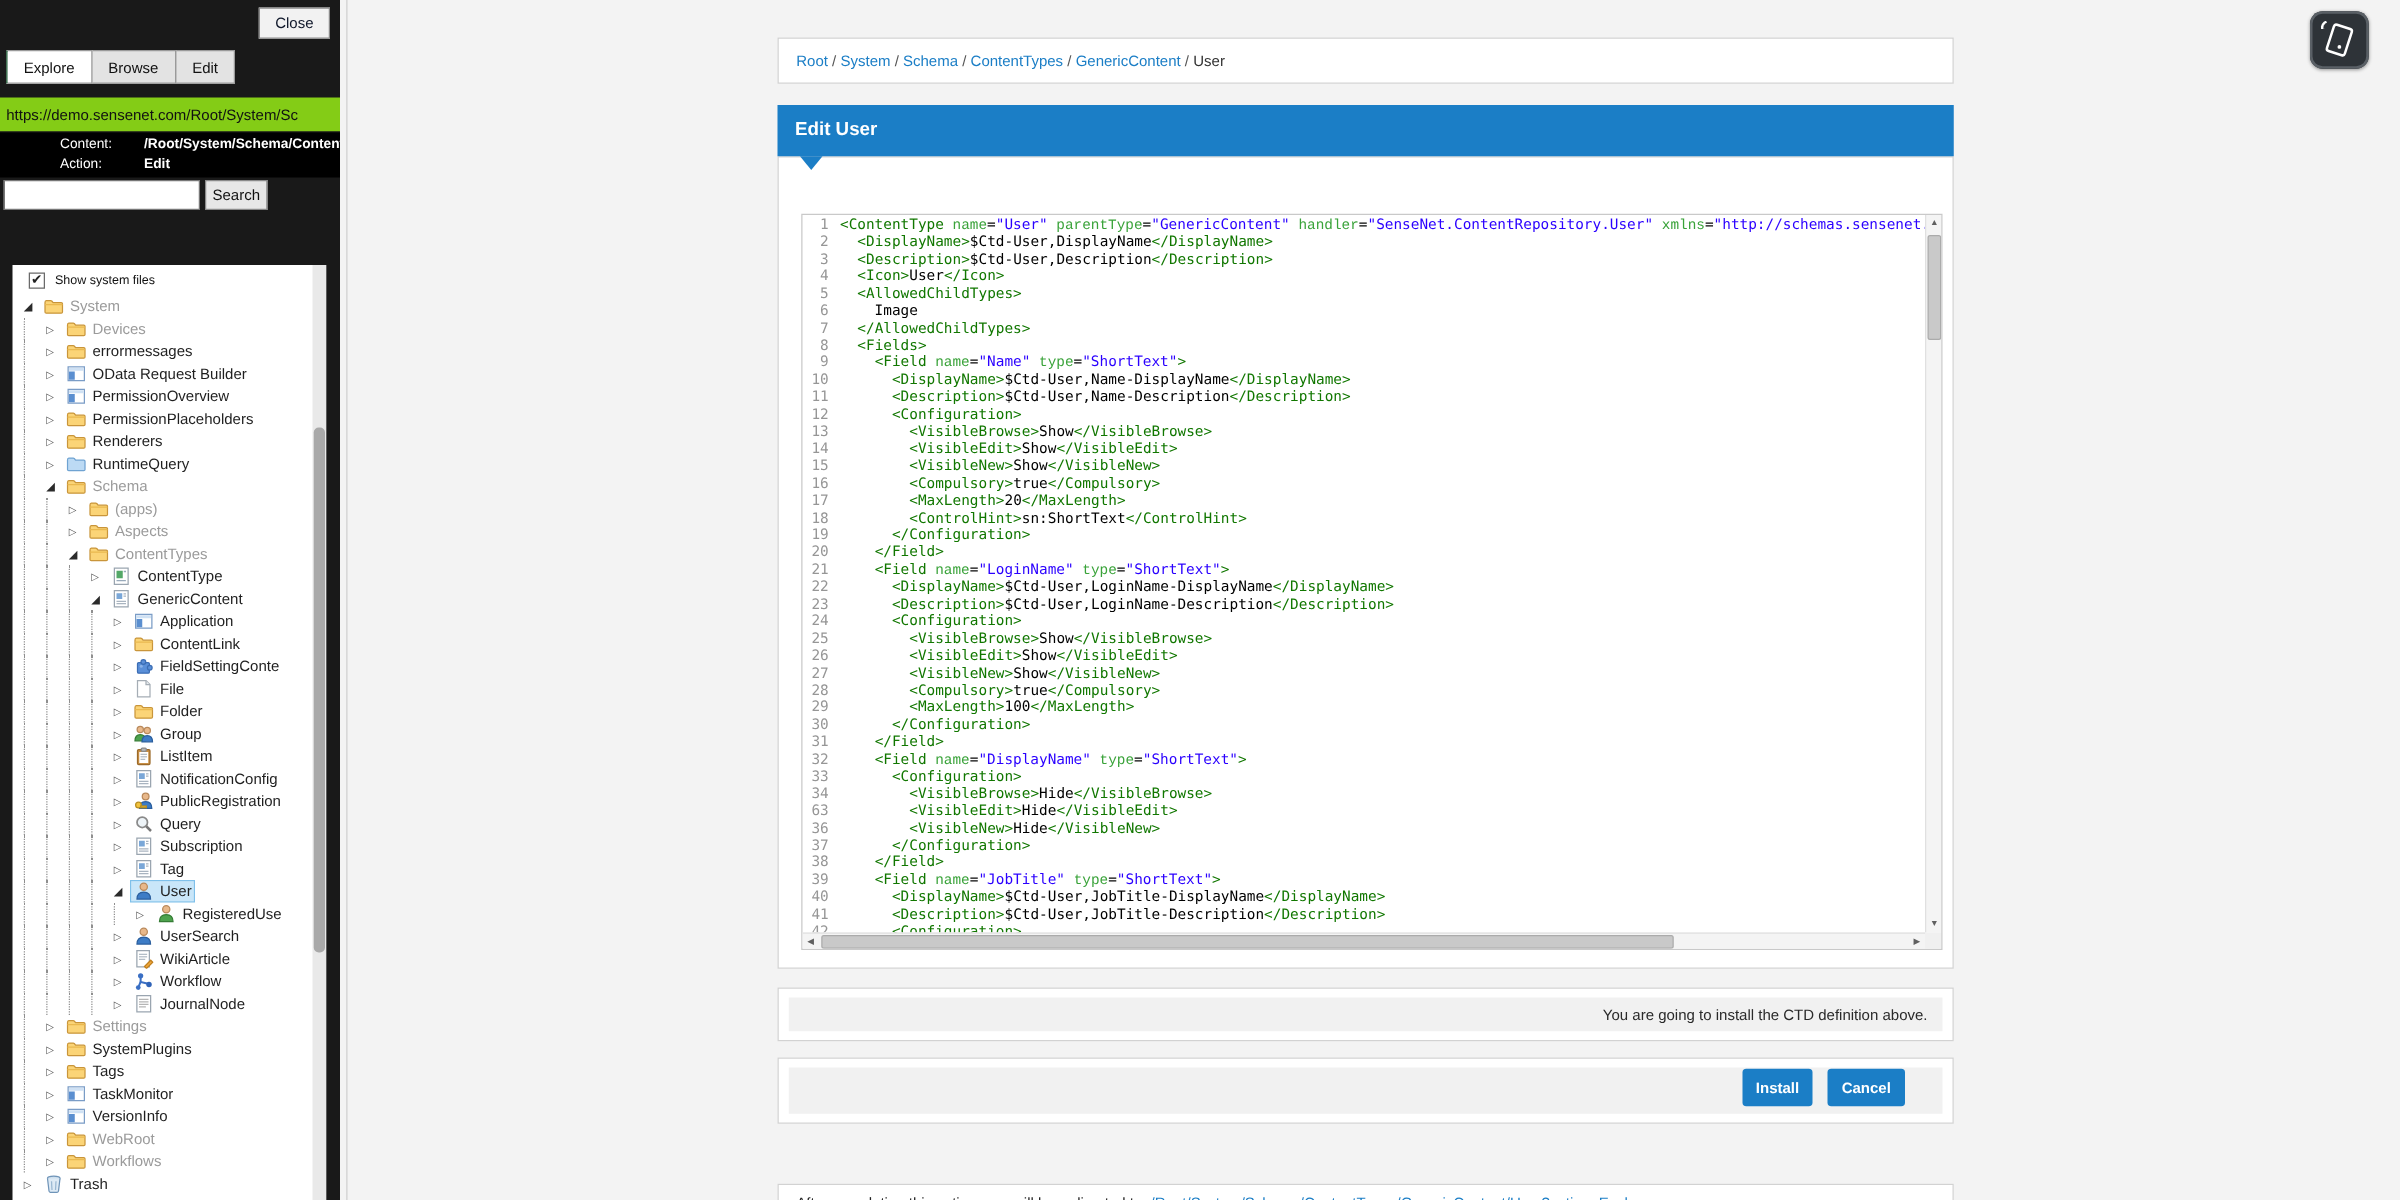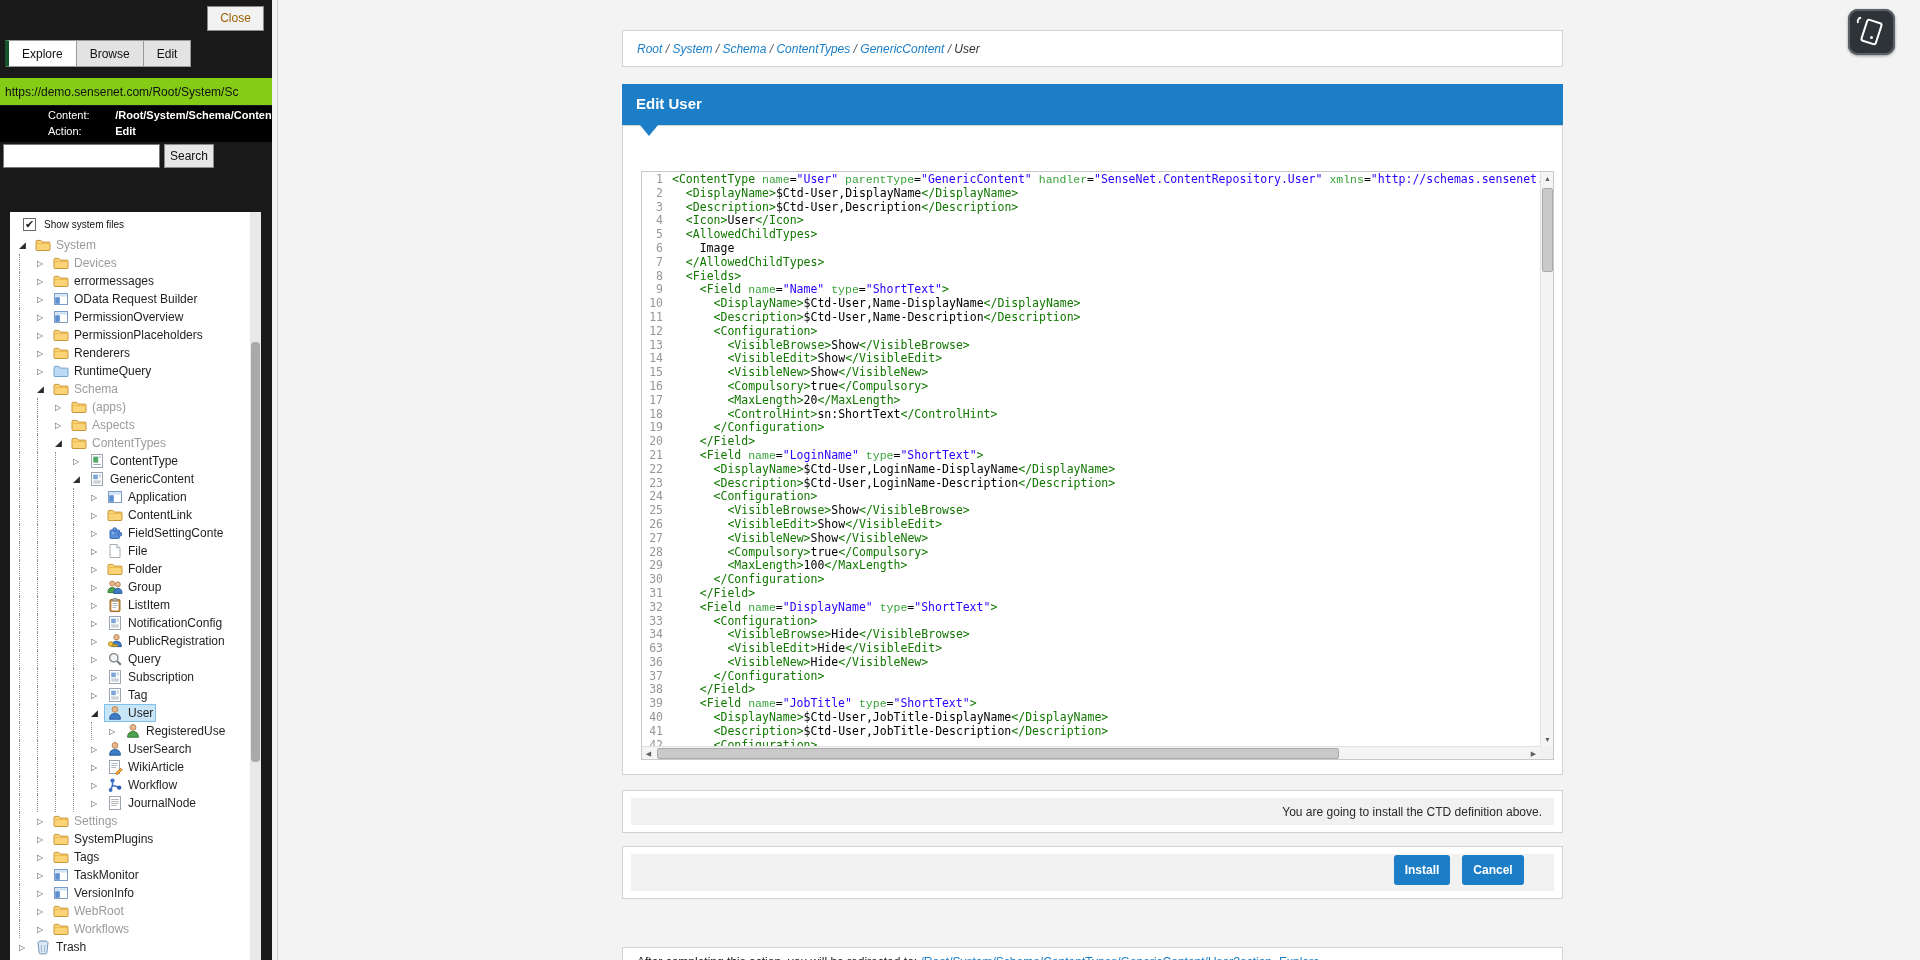--- a/index.html
+++ b/index.html
@@ -3,25 +3,25 @@
 <meta charset="utf-8">
 <style>
   * { margin:0; padding:0; box-sizing:border-box; }
   html,body { width:1920px; height:960px; overflow:hidden; background:#fff;
               font-family:"Liberation Sans", sans-serif; }
   #app { position:relative; width:1920px; height:960px; background:#f3f3f3; overflow:hidden; }
 
   
   #sidebar { position:absolute; left:0; top:0; width:272px; height:960px; background:#191919; z-index:2; }
   .close-btn { position:absolute; left:207px; top:6px; width:57px; height:25px; background:#f2f2f2;
-               border:1px solid #8a8a8a; font-size:12px; color:#a16207; text-align:center; line-height:23px; cursor:pointer; }
+               border:1px solid #8a8a8a; font-size:12px; color:#0f172a; text-align:center; line-height:23px; cursor:pointer; }
   .tabs { position:absolute; left:5px; top:40px; height:27px; display:flex; }
   .tab { height:27px; padding:0 13px; font-size:12px; line-height:26px; color:#111;
          background:#e3e3e3; border:1px solid #9a9a9a; border-left:none; cursor:pointer; }
-  .tab:first-child { border-left:4px solid #14532d; }
+  .tab:first-child { border-left:1px solid #14532d; }
   .tab.active { background:#ffffff; }
   .url-input { position:absolute; left:0; top:78px; width:272px; height:27px; border:none; background:#84cc16;
                font-size:12px; color:#111; padding:0 5px; }
   .ca-block { position:absolute; left:0; top:106px; width:272px; height:36px; background:#000; color:#fff; font-size:11px; }
   .ca-row { display:flex; line-height:14px; padding-top:2px;padding-left:42px; }
   .ca-label { width:84px; padding-left:6px; }
   .ca-value { font-weight:bold; white-space:nowrap; overflow:hidden; width:182px; }
   .search-input { position:absolute; left:3px; top:144px; width:157px; height:24px; border:1px solid #777; background:#fff;
                   font-size:12px; padding:0 4px; }
   .search-btn { position:absolute; left:164px; top:144px; width:50px; height:24px; background:#e7e7e7; border:1px solid #8a8a8a;
@@ -46,21 +46,21 @@
   .trow.sel .hit { background:#c9e6f9; outline:1px solid #7fc0ea; }
   .tree-scroll { position:absolute; right:0; top:0; width:11px; height:748px; background:#e9e9e9; z-index:3; }
   .tree-thumb { position:absolute; left:1px; top:130px; width:9px; height:420px; background:#a9a9a9; border-radius:4px; }
   .watermark { position:absolute; left:84px; top:898px; z-index:0; color:#dedede; }
 
   .v-divider { position:absolute; left:277px; top:0; width:1px; height:960px; background:#cfcfcf; }
 
   
   .box { position:absolute; left:622px; width:941px; background:#fff; border:1px solid #d2d2d2; }
   #breadcrumb-box { top:30px; height:37px; }
-  .crumbs { padding:11px 0 0 14px; font-size:12px; color:#444;font-style:italic; }
+  .crumbs { padding:11px 0 0 14px; font-size:12px; color:#444; }
   .crumbs a { color:#1b7ec6; text-decoration:none; cursor:pointer; }
   .bsep { color:#555; }
   .bcur { color:#333; }
 
   #edit-header { position:absolute; left:622px; top:84px; width:941px; height:41px; background:#1b7ec6; z-index:3; }
   .edit-title { color:#fff; font-weight:bold; font-size:15px; padding:11px 0 0 14px; }
   .hdr-pointer { position:absolute; left:640px; top:125px; width:0; height:0; z-index:4;
                  border-left:9px solid transparent; border-right:9px solid transparent; border-top:11px solid #1b7ec6; }
 
   #content-panel { top:125px; height:650px; }

